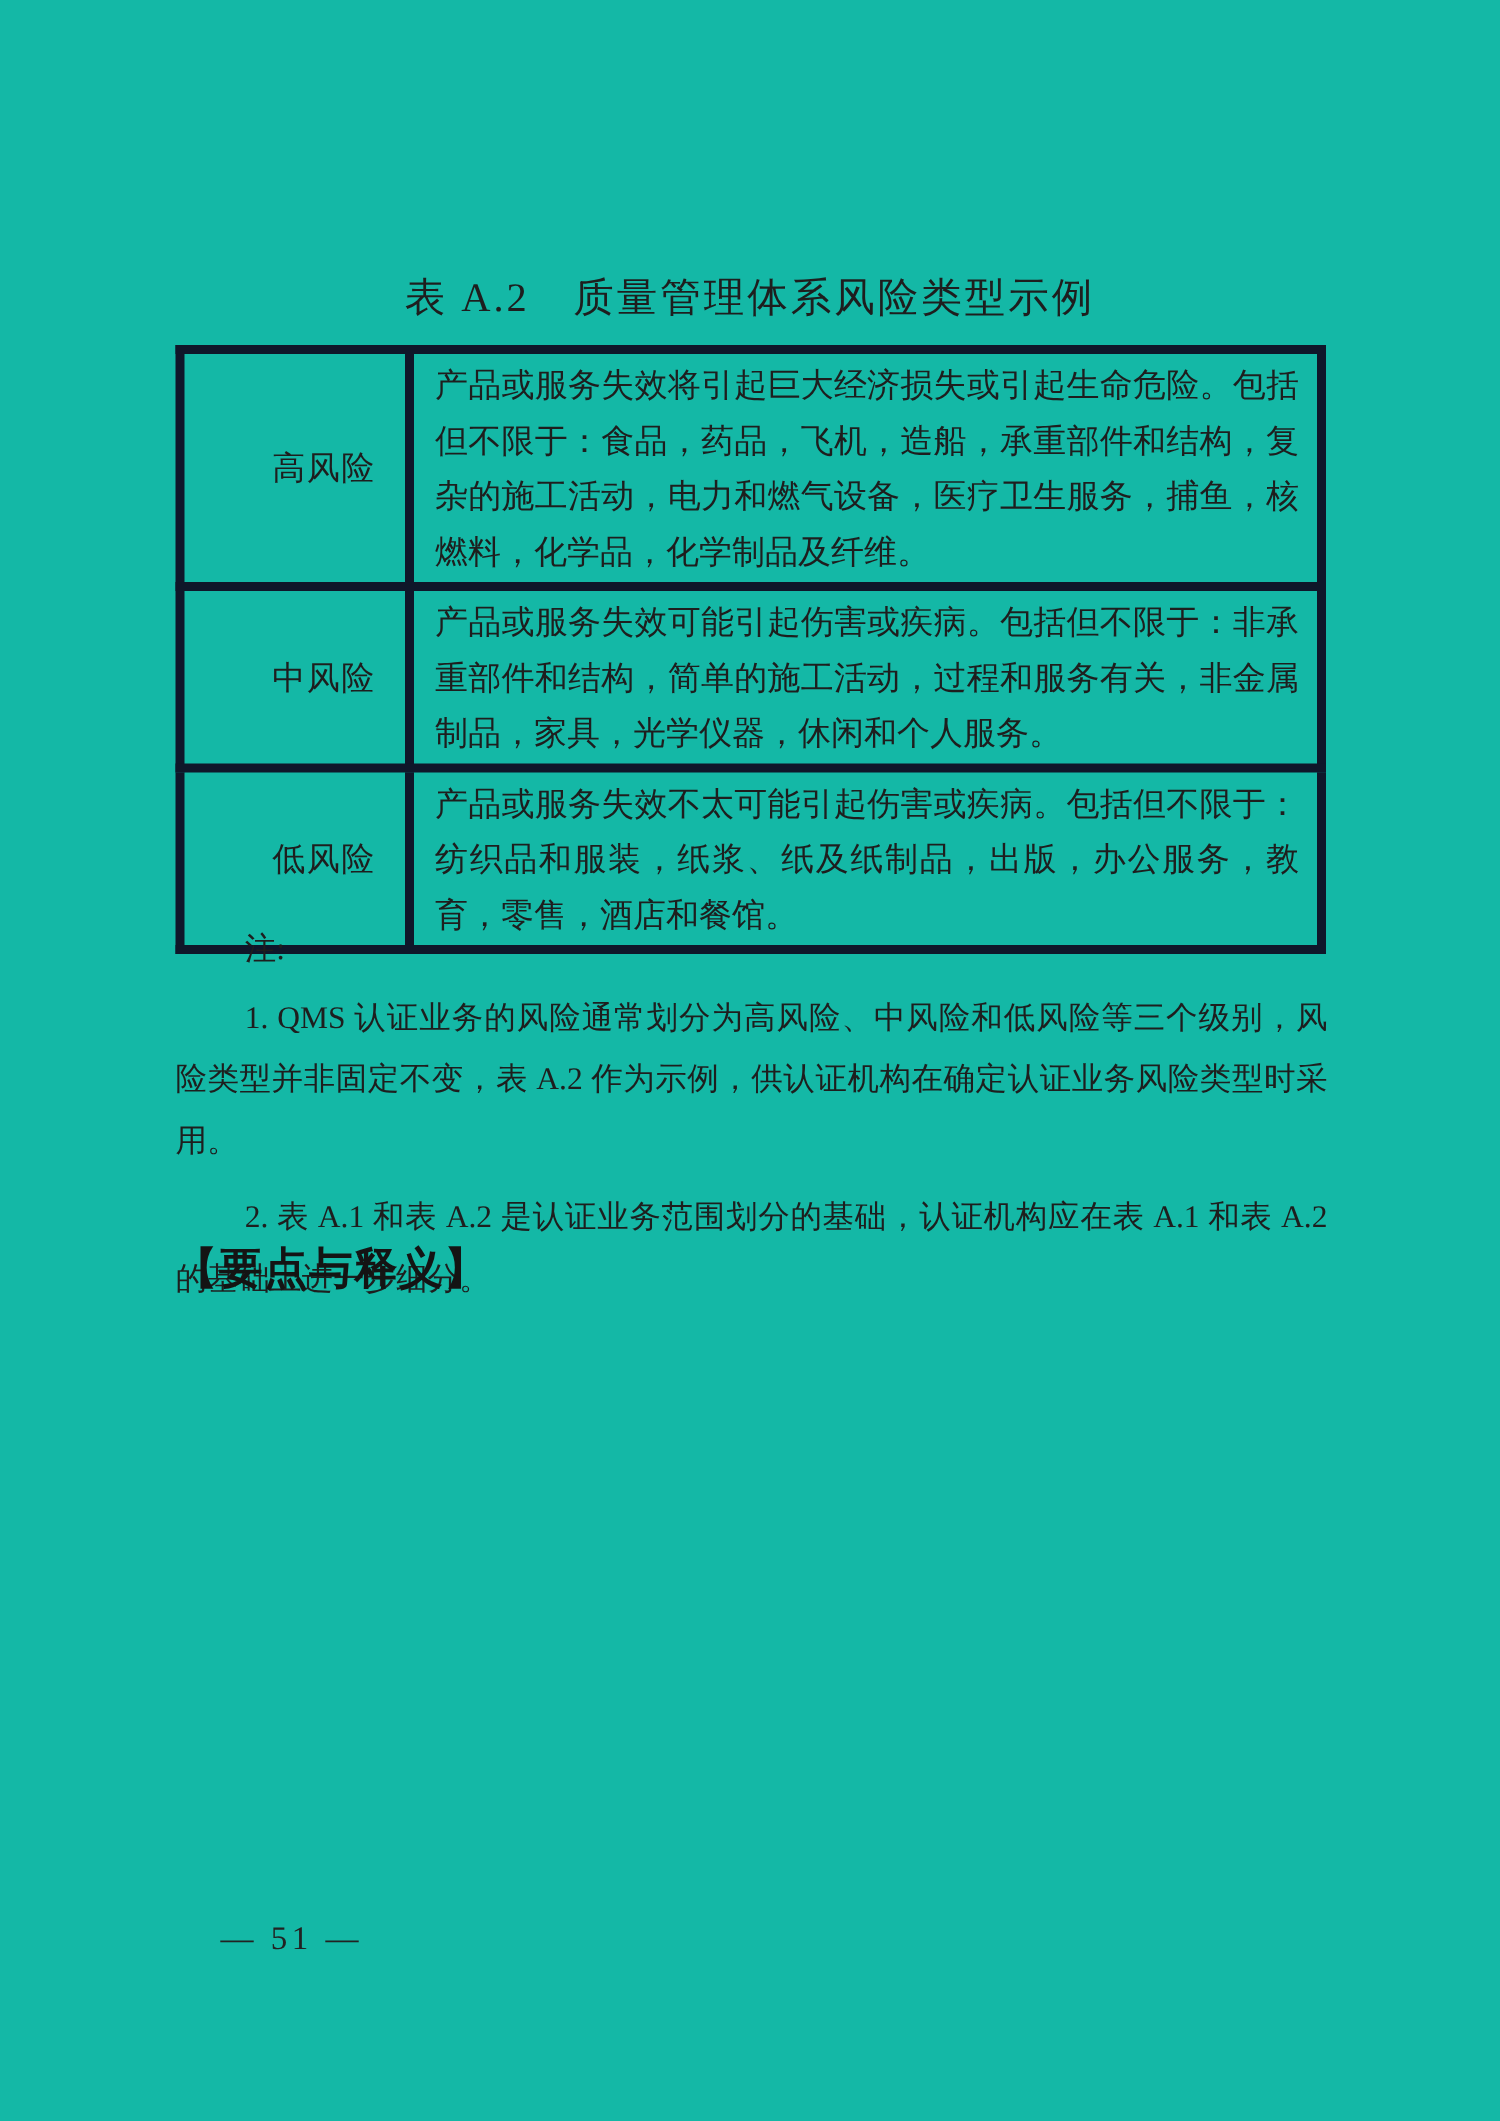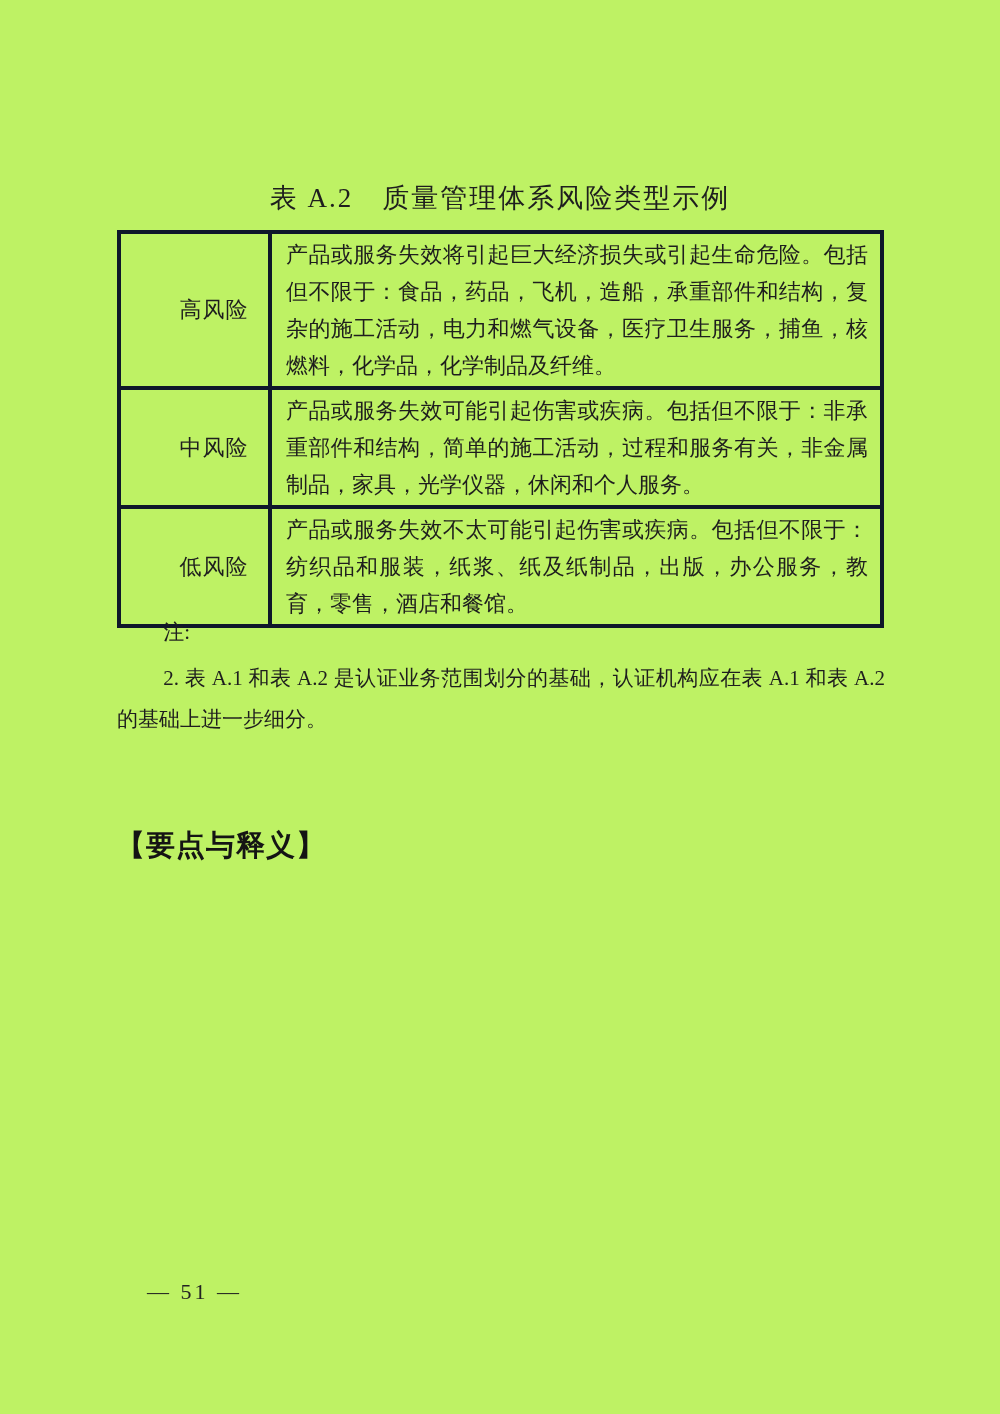--- a/index.html
+++ b/index.html
@@ -4,21 +4,21 @@
 <style>
   html, body {
     margin: 0;
     padding: 0;
     background: #ffffff;
   }
   .page {
     position: relative;
     width: 1000px;
     height: 1414px;
-    background: #bef264;
+    background: #14b8a6;
     font-family: "Liberation Serif", "DejaVu Serif", serif;
     color: #1e1e1e;
     overflow: hidden;
   }
   .doc-title {
     position: absolute;
     top: 180px;
     left: 0;
     width: 100%;
     text-align: center;
@@ -28,21 +28,21 @@
   }
   .risk-table {
     position: absolute;
     left: 117px;
     top: 230px;
     width: 767px;
     border-collapse: collapse;
     table-layout: fixed;
   }
   .risk-table td {
-    border: 4px solid #0f172a;
+    border: 6px solid #0f172a;
   }
   .risk-table td.lvl {
     width: 106px;
     text-align: center;
     vertical-align: middle;
     font-size: 22px;
     letter-spacing: 1px;
     padding-left: 40px;
   }
   .risk-table td.dsc {
@@ -135,20 +135,21 @@
       </tr>
       <tr class="r2">
         <td class="lvl">低风险</td>
         <td class="dsc">产品或服务失效不太可能引起伤害或疾病。包括但不限于：纺织品和服装，纸浆、纸及纸制品，出版，办公服务，教育，零售，酒店和餐馆。</td>
       </tr>
     </tbody>
   </table>
 
   <div class="notes">
     <p class="note-label">注:</p>
+    <p class="note-item">1. QMS 认证业务的风险通常划分为高风险、中风险和低风险等三个级别，风险类型并非固定不变，表 A.2 作为示例，供认证机构在确定认证业务风险类型时采用。</p>
     <p class="note-item">2. 表 A.1 和表 A.2 是认证业务范围划分的基础，认证机构应在表 A.1 和表 A.2 的基础上进一步细分。</p>
   </div>
 
   <h2 class="section-heading">【要点与释义】</h2>
 
 
   <div class="page-footer">— 51 —</div>
 
 </div>
 

